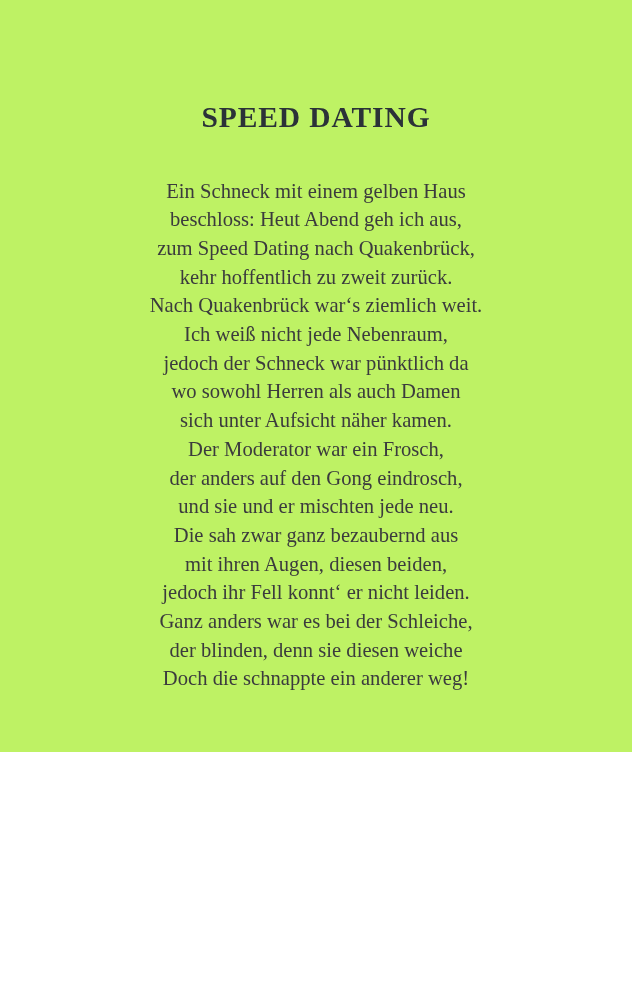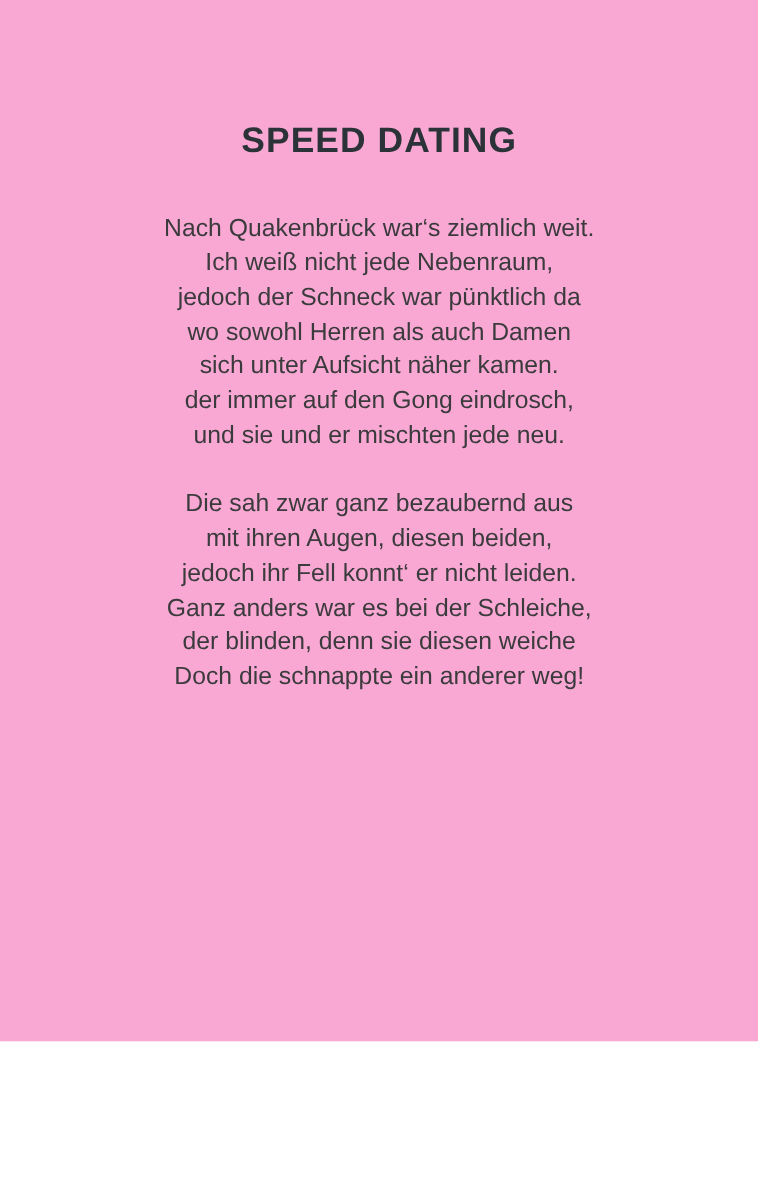--- a/index.html
+++ b/index.html
@@ -4,24 +4,24 @@
 <style>
   html, body {
     margin: 0;
     padding: 0;
     background: #ffffff;
   }
 
   .page {
     position: relative;
     width: 632px;
-    height: 868px;
-    background: #f9a8d4;
+    height: 752px;
+    background: #bef264;
     overflow: hidden;
-    font-family: Liberation Sans, sans-serif;
+    font-family: Liberation Serif, serif;
     -webkit-font-smoothing: antialiased;
   }
 
   
   .poem {
     position: absolute;
     left: 0;
     top: 103px;
     width: 632px;
     text-align: center;
@@ -41,21 +41,20 @@
   .stanzas {
     margin-top: 44px;
   }
 
   .stanza {
     margin: 0;
     padding: 0;
   }
 
   .stanza + .stanza {
-    margin-top: 29px;
   }
 
   .line {
     font-size: 20.6px;
     font-weight: normal;
     color: #3b3b3d;
     line-height: 28.7px;
     white-space: pre;
     letter-spacing: 0.01px;
   }
@@ -74,26 +73,33 @@
 </head>
 <body>
 
 <div class="page">
 
   <div class="poem">
     <h1 class="poem-title">SPEED DATING</h1>
 
     <div class="stanzas">
         <div class="stanza">
+          <div class="line">Ein Schneck mit einem gelben Haus</div>
+          <div class="line">beschloss: Heut Abend geh ich aus,</div>
+          <div class="line">zum Speed Dating nach Quakenbrück,</div>
+          <div class="line">kehr hoffentlich zu zweit zurück.</div>
+        </div>
+        <div class="stanza">
           <div class="line">Nach Quakenbrück war‘s ziemlich weit.</div>
           <div class="line">Ich weiß nicht jede Nebenraum,</div>
           <div class="line">jedoch der Schneck war pünktlich da</div>
           <div class="line">wo sowohl Herren als auch Damen</div>
           <div class="line">sich unter Aufsicht näher kamen.</div>
-          <div class="line">der immer auf den Gong eindrosch,</div>
+          <div class="line">Der Moderator war ein Frosch,</div>
+          <div class="line">der anders auf den Gong eindrosch,</div>
           <div class="line">und sie und er mischten jede neu.</div>
         </div>
         <div class="stanza">
           <div class="line">Die sah zwar ganz bezaubernd aus</div>
           <div class="line">mit ihren Augen, diesen beiden,</div>
           <div class="line">jedoch ihr Fell konnt‘ er nicht leiden.</div>
           <div class="line">Ganz anders war es bei der Schleiche,</div>
           <div class="line">der blinden, denn sie diesen weiche</div>
           <div class="line">Doch die schnappte ein anderer weg!</div>
         </div>

